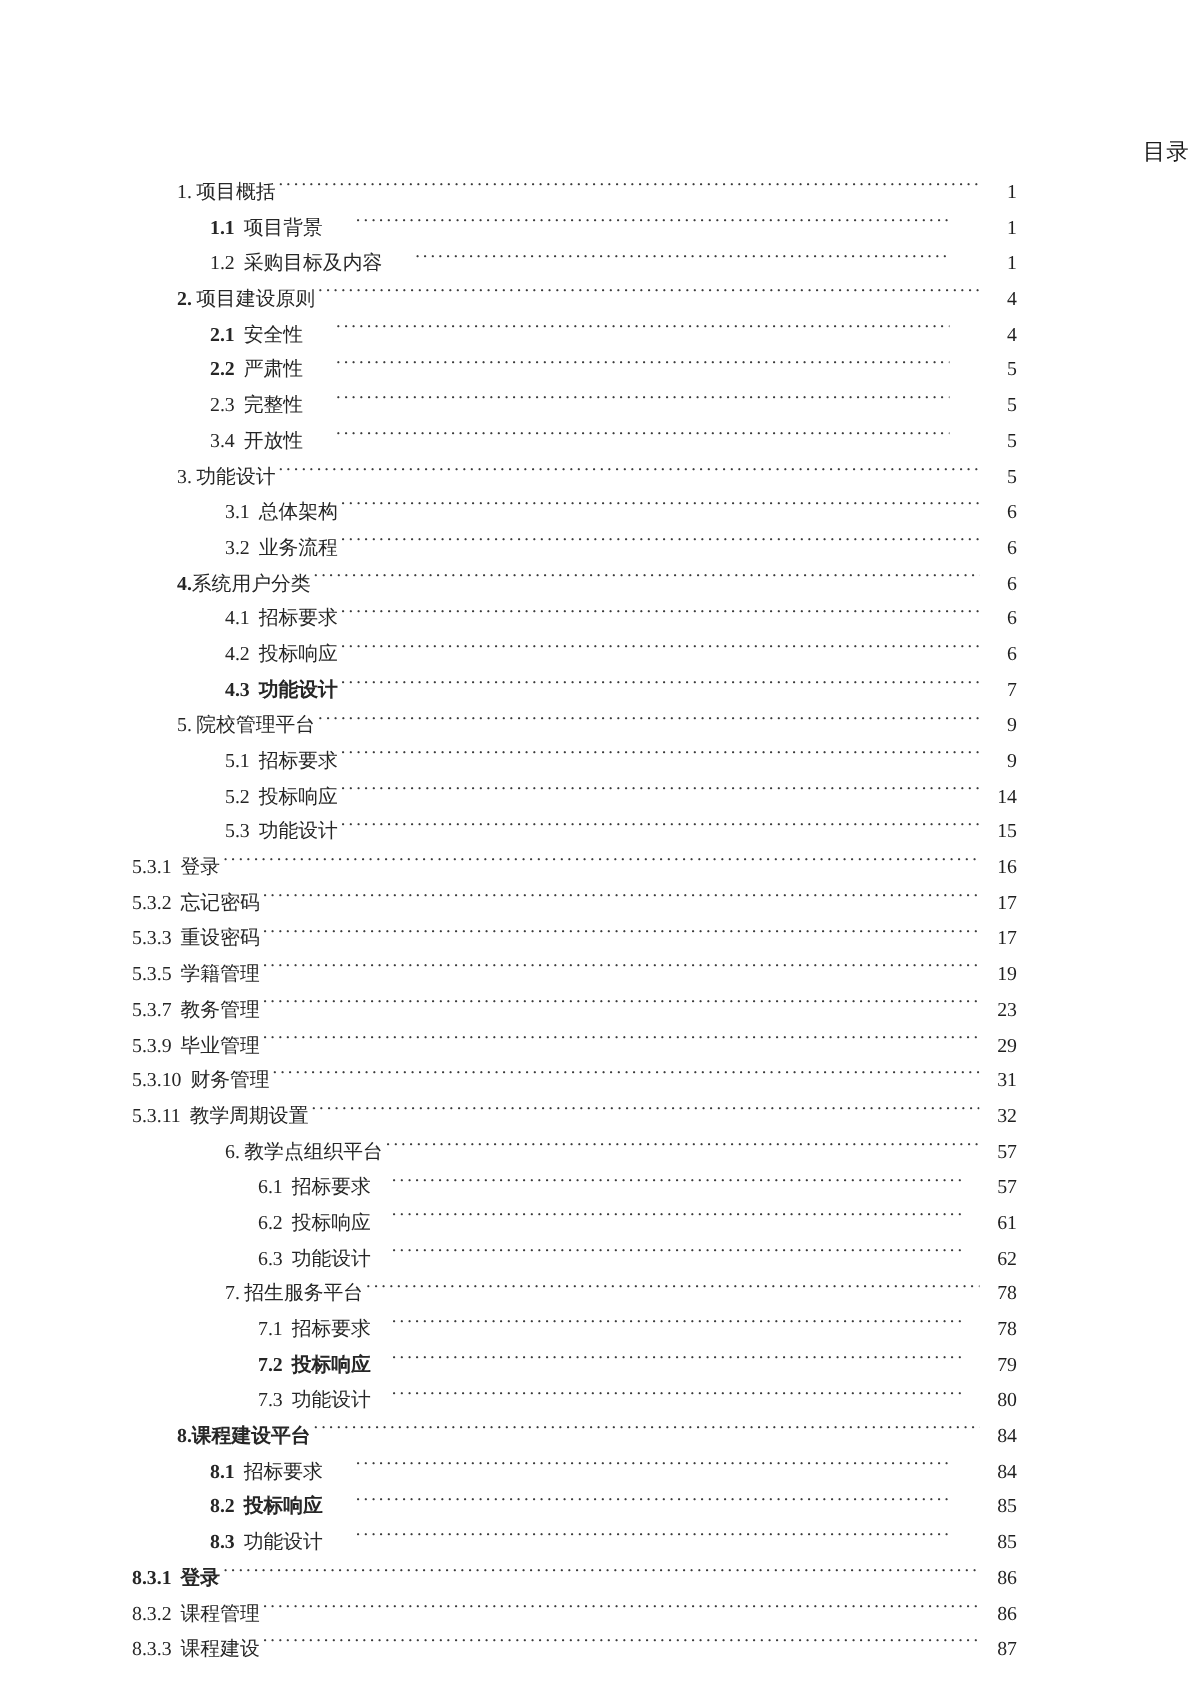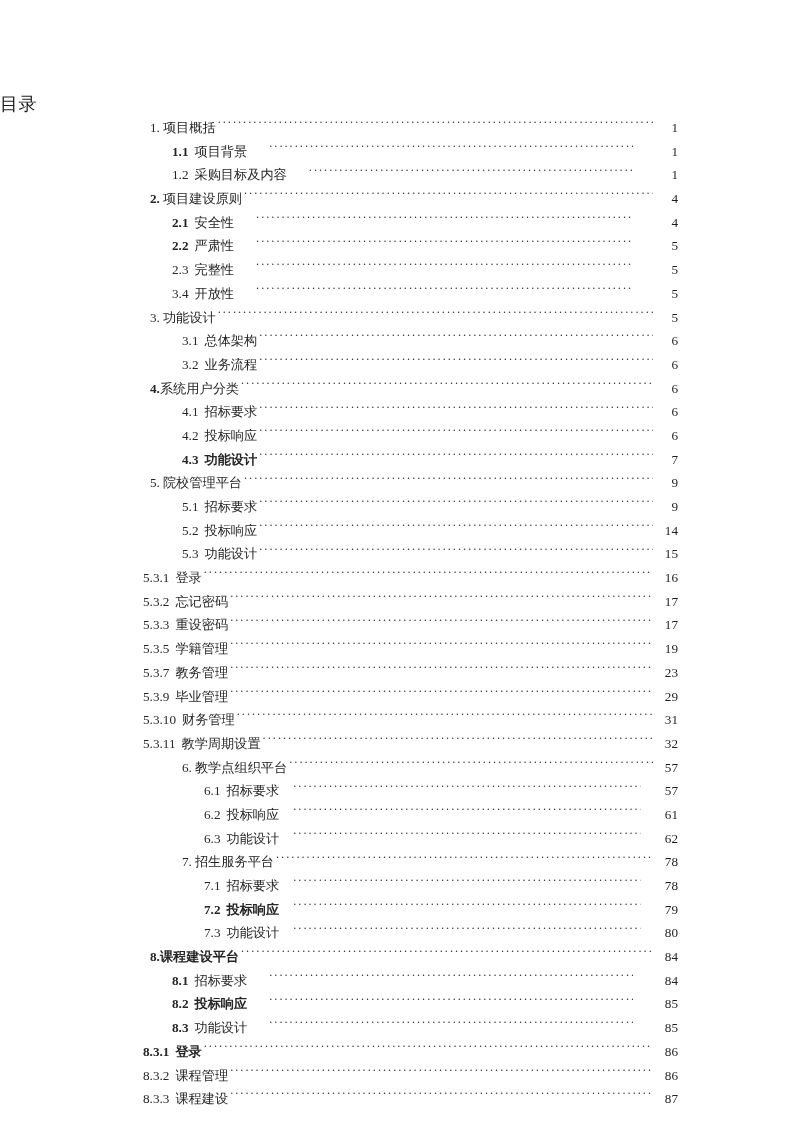--- a/index.html
+++ b/index.html
@@ -25,22 +25,22 @@
     height: 1122px;
     box-sizing: border-box;
     padding: 0;
   }
 
   .toc-title {
     position: absolute;
     left: 0;
     top: 92px;
     width: 793px;
-    text-align: left;
-    font-size: 18px;
+    text-align: right;
+    font-size: 15px;
     font-weight: 400;
     letter-spacing: 0.5px;
     color: #1a1a1a;
     font-family: "Liberation Serif", "DejaVu Serif", serif;
   }
 
   .toc-list {
     position: absolute;
     left: 0;
     top: 116px;
@@ -58,21 +58,20 @@
     padding-right: 115px;
     font-size: 13.2px;
     line-height: 23.7px;
     white-space: nowrap;
     color: #262626;
   }
 
   .toc-label {
     flex: 0 0 auto;
     padding-right: 1px;
-    margin-left: 32px;
   }
 
   .toc-dots {
     flex: 1 1 auto;
     overflow: hidden;
     position: relative;
     height: 1em;
     margin: 0 1px;
   }
   .toc-dots::after {
@@ -93,21 +92,21 @@
     font-size: 13.2px;
     color: #1f1f1f;
     font-family: "Liberation Serif", "DejaVu Serif", serif;
   }
 
   
   .lv-a  { padding-left: 118px; }
   .lv-b  { padding-left: 140px; gap: 20px; }
   .lv-c  { padding-left: 150px; justify-content: space-between; }
   .lv-d  { padding-left: 172px; gap: 12px; }
-  .lv-e  { padding-left: 111px; }
+  .lv-e  { padding-left: 88px; }
 
   
   .wt-b  { font-weight: 700; }
   .wt-n  { font-weight: 400; }
 
   .num { margin-right: 0px; }
   .num-b { font-weight: 700; }
   .gap { display: inline-block; width: 6px; }
   .gap-s { display: inline-block; width: 3px; }
 </style>

